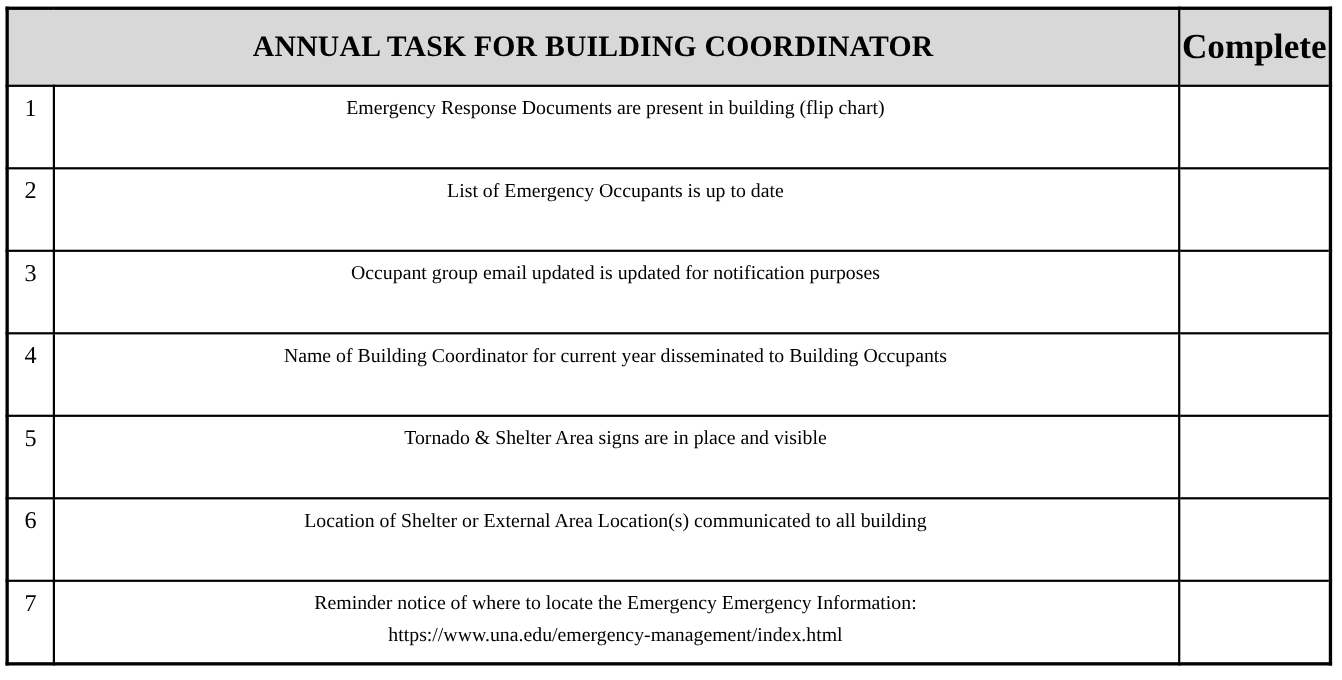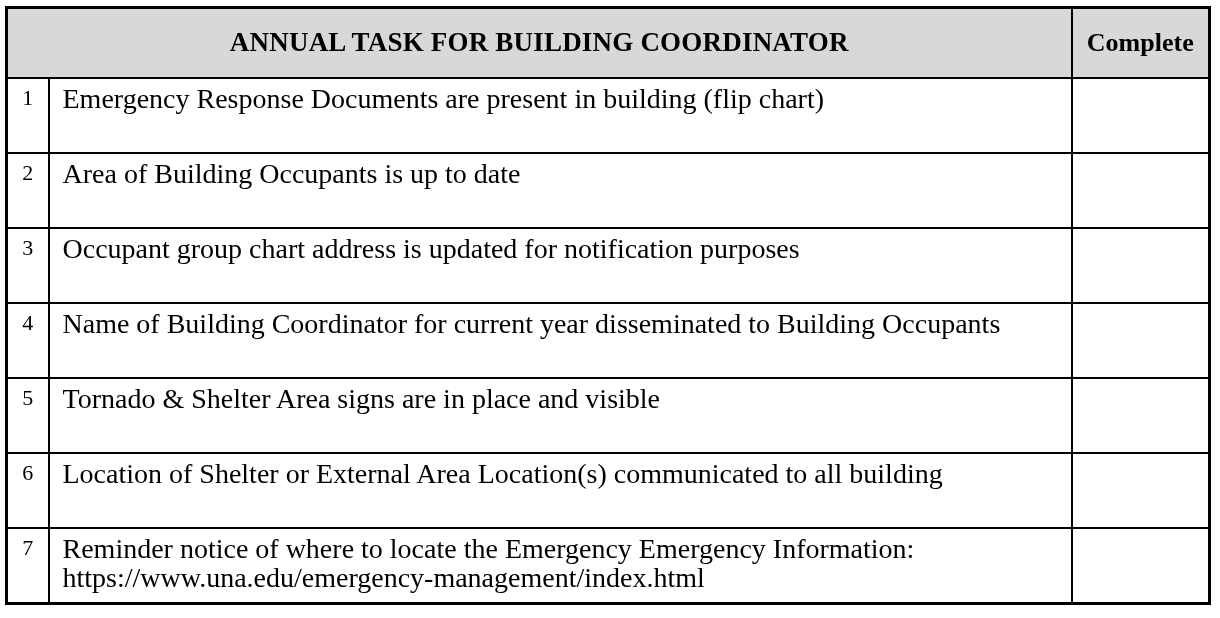--- a/index.html
+++ b/index.html
@@ -41,21 +41,21 @@
   th.title-cell {
     background: #d8d8d8;
     font-size: 27px;
     font-weight: bold;
     text-align: center;
     vertical-align: middle;
     letter-spacing: 0.2px;
   }
   th.complete-cell {
     background: #d8d8d8;
-    font-size: 26px;
+    font-size: 32px;
     font-weight: bold;
     text-align: center;
     vertical-align: middle;
   }
 
   tr.task-row { height: 75px; }
   tr.task-row-last { height: 76px; }
   td.num-cell {
     text-align: center;
     vertical-align: top;
@@ -63,22 +63,23 @@
     font-size: 22px;
   }
   td.task-cell {
     vertical-align: top;
     padding: 5px 14px 0 13px;
     font-size: 22px;
     line-height: 29px;
   }
   td.complete-fill { background: #ffffff; }
   .task-text, .task-link {
-    font-size: 28px;
+    font-size: 18px;
     line-height: 29px;
+    text-align: center;
   }
 </style>
 </head>
 <body>
 
 <div class="page">
   <table class="doc-table">
     <colgroup>
       <col class="col-num">
       <col class="col-task">
@@ -95,30 +96,30 @@
         <td class="task-cell">
           <div class="task-text">Emergency Response Documents are present in building (flip chart)</div>
           <div class="task-link"></div>
         </td>
         <td class="complete-fill"></td>
       </tr>
 
       <tr class="task-row">
         <td class="num-cell">2</td>
         <td class="task-cell">
-          <div class="task-text">Area of Building Occupants is up to date</div>
+          <div class="task-text">List of Emergency Occupants is up to date</div>
           <div class="task-link"></div>
         </td>
         <td class="complete-fill"></td>
       </tr>
 
       <tr class="task-row">
         <td class="num-cell">3</td>
         <td class="task-cell">
-          <div class="task-text">Occupant group chart address is updated for notification purposes</div>
+          <div class="task-text">Occupant group email updated is updated for notification purposes</div>
           <div class="task-link"></div>
         </td>
         <td class="complete-fill"></td>
       </tr>
 
       <tr class="task-row">
         <td class="num-cell">4</td>
         <td class="task-cell">
           <div class="task-text">Name of Building Coordinator for current year disseminated to Building Occupants</div>
           <div class="task-link"></div>

